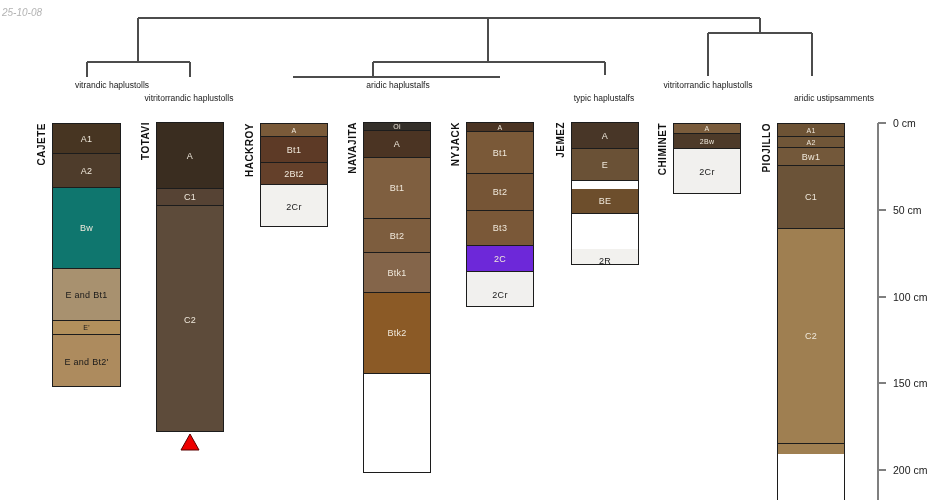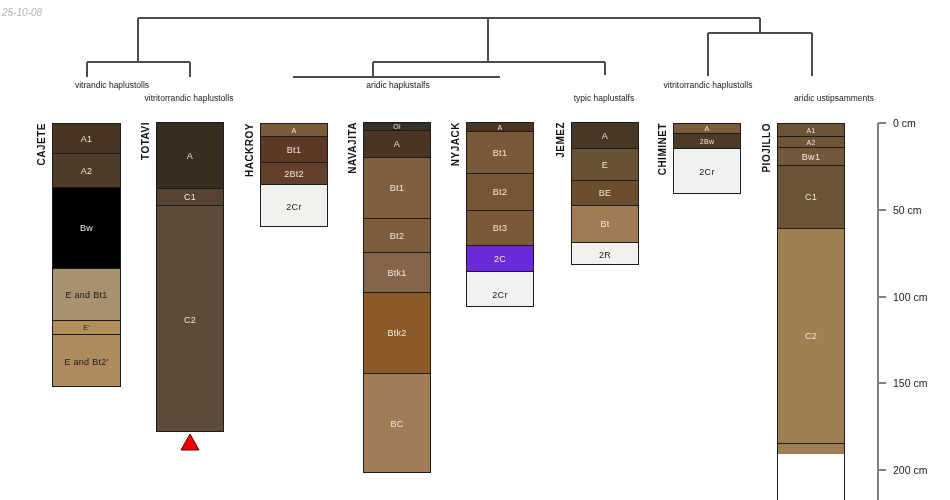--- a/index.html
+++ b/index.html
@@ -83,21 +83,21 @@
       <div class="vname" style="left: 761px; top: 198px;">PIOJILLO</div>
     </div>
   <div id="profiles-layer">
       <div class="col" style="left: 52px; top: 123px; width: 69px; height: 264px; border-color: rgb(28, 28, 28);">
         <div class="hz" style="height: 30px; background: rgb(71, 53, 34); border-bottom: 1px solid rgb(28, 28, 28); color: rgb(240, 233, 220); font-size: 9px;">
           <span>A1</span>
         </div>
         <div class="hz" style="height: 34px; background: rgb(78, 60, 43); border-bottom: 1px solid rgb(28, 28, 28); color: rgb(240, 233, 220); font-size: 9px;">
           <span>A2</span>
         </div>
-        <div class="hz" style="height: 81px; background: #000000; border-bottom: 1px solid rgb(28, 28, 28); color: rgb(240, 233, 220); font-size: 9px;">
+        <div class="hz" style="height: 81px; background: #0f766e; border-bottom: 1px solid rgb(28, 28, 28); color: rgb(240, 233, 220); font-size: 9px;">
           <span>Bw</span>
         </div>
         <div class="hz" style="height: 52px; background: rgb(168, 145, 111); border-bottom: 1px solid rgb(28, 28, 28); color: rgb(26, 26, 26); font-size: 9px;">
           <span>E and Bt1</span>
         </div>
         <div class="hz" style="height: 14px; background: rgb(178, 144, 92); border-bottom: 1px solid rgb(28, 28, 28); color: rgb(26, 26, 26); font-size: 7px;">
           <span>E'</span>
         </div>
         <div class="hz" style="height: 53px; background: rgb(173, 139, 94); border-bottom: none; color: rgb(26, 26, 26); font-size: 9px;">
           <span>E and Bt2'</span>
@@ -140,23 +140,20 @@
         </div>
         <div class="hz" style="height: 34px; background: rgb(125, 93, 62); border-bottom: 1px solid rgb(28, 28, 28); color: rgb(240, 233, 220); font-size: 9px;">
           <span>Bt2</span>
         </div>
         <div class="hz" style="height: 40px; background: rgb(132, 101, 74); border-bottom: 1px solid rgb(28, 28, 28); color: rgb(240, 233, 220); font-size: 9px;">
           <span>Btk1</span>
         </div>
         <div class="hz" style="height: 81px; background: rgb(139, 90, 38); border-bottom: 1px solid rgb(28, 28, 28); color: rgb(240, 233, 220); font-size: 9px;">
           <span>Btk2</span>
         </div>
-        <div class="hz" style="height: 100px; background: rgb(160, 125, 88); border-bottom: none; color: rgb(240, 233, 220); font-size: 9px;">
-          <span>BC</span>
-        </div>
       </div>
       <div class="col" style="left: 466px; top: 122px; width: 68px; height: 185px; border-color: rgb(28, 28, 28);">
         <div class="hz" style="height: 9px; background: rgb(75, 52, 35); border-bottom: 1px solid rgb(28, 28, 28); color: rgb(240, 233, 220); font-size: 7px;">
           <span>A</span>
         </div>
         <div class="hz" style="height: 42px; background: rgb(122, 89, 56); border-bottom: 1px solid rgb(28, 28, 28); color: rgb(240, 233, 220); font-size: 9px;">
           <span>Bt1</span>
         </div>
         <div class="hz" style="height: 37px; background: rgb(118, 85, 54); border-bottom: 1px solid rgb(28, 28, 28); color: rgb(240, 233, 220); font-size: 9px;">
           <span>Bt2</span>
@@ -171,27 +168,24 @@
           <span>2Cr</span>
         </div>
       </div>
       <div class="col" style="left: 571px; top: 122px; width: 68px; height: 143px; border-color: rgb(28, 28, 28);">
         <div class="hz" style="height: 26px; background: rgb(72, 54, 39); border-bottom: 1px solid rgb(28, 28, 28); color: rgb(240, 233, 220); font-size: 9px;">
           <span>A</span>
         </div>
         <div class="hz" style="height: 32px; background: rgb(106, 81, 54); border-bottom: 1px solid rgb(28, 28, 28); color: rgb(240, 233, 220); font-size: 9px;">
           <span>E</span>
         </div>
-        <div class="hz" style="height: 25px; background: rgb(109, 78, 44); border-bottom: 1px solid rgb(28, 28, 28); color: rgb(240, 233, 220); font-size: 9px;">
+        <div class="hz" style="height: 25px; background: rgb(109, 78, 44); border-bottom: 1px solid rgb(28, 28, 28); color: rgb(240, 233, 220); font-size: 9px; margin-top: 8px;">
           <span>BE</span>
         </div>
-        <div class="hz" style="height: 37px; background: rgb(161, 123, 85); border-bottom: 1px solid rgb(28, 28, 28); color: rgb(240, 233, 220); font-size: 9px;">
-          <span>Bt</span>
-        </div>
-        <div class="hz" style="height: 23px; background: rgb(242, 241, 238); border-bottom: none; color: rgb(26, 26, 26); font-size: 9px;">
+        <div class="hz" style="height: 23px; background: rgb(242, 241, 238); border-bottom: none; color: rgb(26, 26, 26); font-size: 9px; margin-top: 35px;">
           <span>2R</span>
         </div>
       </div>
       <div class="col" style="left: 673px; top: 123px; width: 68px; height: 71px; border-color: rgb(28, 28, 28);">
         <div class="hz" style="height: 10px; background: rgb(122, 92, 60); border-bottom: 1px solid rgb(28, 28, 28); color: rgb(240, 233, 220); font-size: 7px;">
           <span>A</span>
         </div>
         <div class="hz" style="height: 15px; background: rgb(77, 58, 41); border-bottom: 1px solid rgb(28, 28, 28); color: rgb(240, 233, 220); font-size: 7px;">
           <span>2Bw</span>
         </div>

